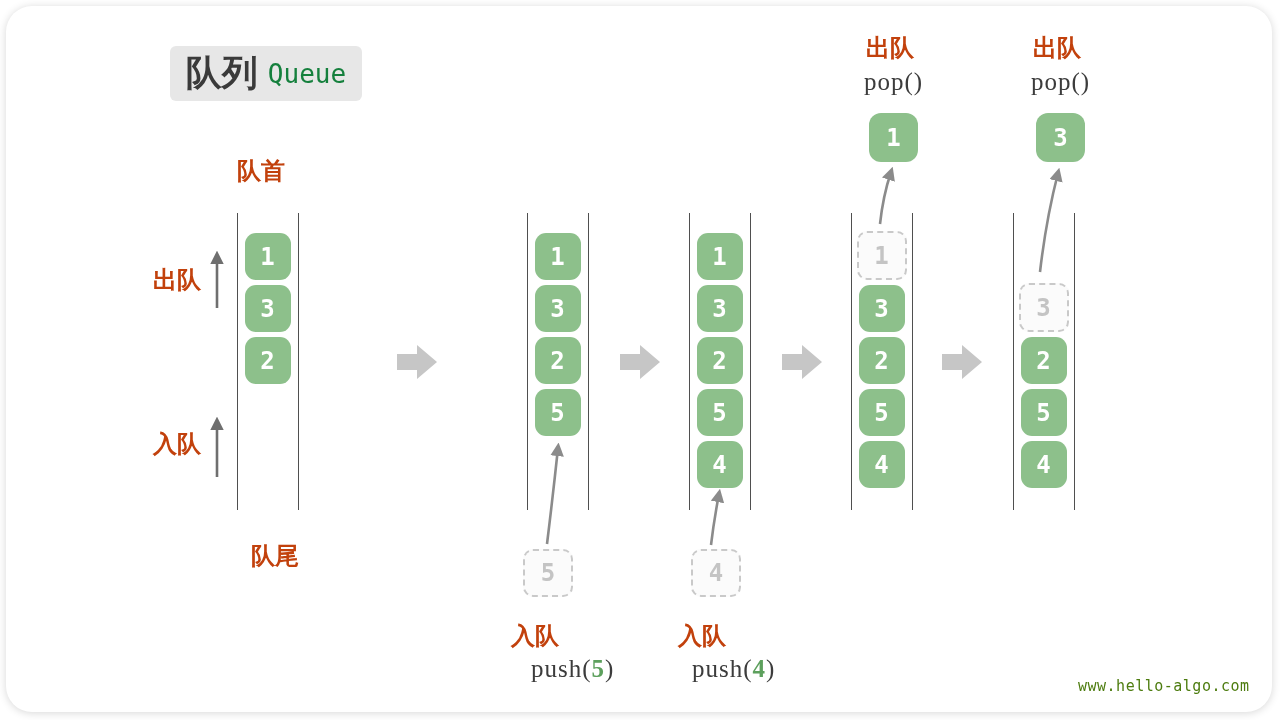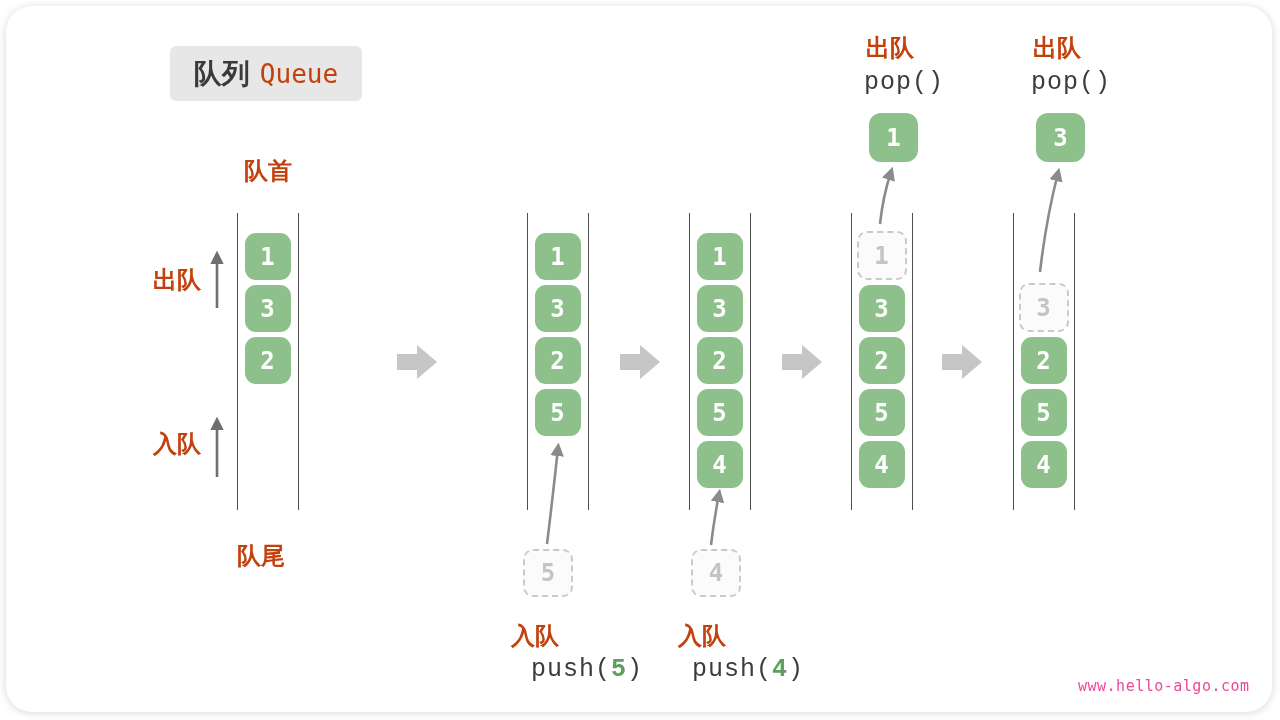--- a/index.html
+++ b/index.html
@@ -10,24 +10,24 @@
   .card{
     position:absolute;left:6px;top:6px;width:1266px;height:706px;
     background:#ffffff;border-radius:26px;
     box-shadow:0 1px 9px rgba(0,0,0,.16);
   }
   .svg-layer{position:absolute;left:0;top:0;width:1280px;height:720px;pointer-events:none;}
   .title-box{
     position:absolute;left:170px;top:46px;width:192px;height:55px;
     background:#e7e7e7;border-radius:6px;display:flex;align-items:center;justify-content:center;gap:10px;
   }
-  .title-zh{font-size:28px;font-weight:bold;color:#3a3a3a;}
-  .title-en{font-family:"DejaVu Sans Mono",monospace;font-size:26px;color:#c2410c;}
+  .title-zh{font-size:36px;font-weight:bold;color:#3a3a3a;}
+  .title-en{font-family:"DejaVu Sans Mono",monospace;font-size:26px;color:#15803d;}
   .zh-label{position:absolute;font-size:24px;font-weight:bold;color:#c2410c;white-space:nowrap;}
-  .code-label{position:absolute;font-family:Liberation Mono, monospace;font-size:25px;color:#3c3c3c;white-space:nowrap;letter-spacing:1px;}
+  .code-label{position:absolute;font-family:Liberation Serif, serif;font-size:25px;color:#3c3c3c;white-space:nowrap;letter-spacing:1px;}
   .code-arg{color:#5da05d;font-weight:bold;}
   .qcol{
     position:absolute;top:213px;height:297px;width:62px;box-sizing:border-box;
     border-left:1.5px solid #4f4f4f;border-right:1.5px solid #4f4f4f;
   }
   .cell{
     position:absolute;left:6.5px;width:46px;height:47px;border-radius:11px;
     background:#8dc08b;color:#fff;
     font-family:"DejaVu Sans Mono",monospace;font-size:24px;font-weight:bold;
     display:flex;align-items:center;justify-content:center;
@@ -47,21 +47,21 @@
   .free-ghost{
     position:absolute;width:46px;height:44px;border-radius:10px;
     background:#fbfbfb;border:2px dashed #c9c9c9;color:#c4c4c4;
     font-family:"DejaVu Sans Mono",monospace;font-size:24px;font-weight:bold;
     display:flex;align-items:center;justify-content:center;
   }
   .s1{top:20px}.s2{top:72px}.s3{top:124px}.s4{top:176px}.s5{top:228px}
   .gs1{top:18px}.gs2{top:70px}
   .watermark{
     position:absolute;left:1078px;top:677px;
-    font-family:"DejaVu Sans Mono",monospace;font-size:15px;color:#ec4899;letter-spacing:.5px;
+    font-family:"DejaVu Sans Mono",monospace;font-size:15px;color:#4d7c0f;letter-spacing:.5px;
   }
 </style>
 </head>
 <body>
 
 <div class="canvas">
   <div class="card"></div>
 
   <svg class="svg-layer" viewBox="0 0 1280 720">
     <defs>
@@ -85,22 +85,22 @@
     <path d="M711,545 Q714,520 719,494" stroke="#8b8b8b" stroke-width="2.6" fill="none" marker-end="url(#ah-mid)"></path>
     <path d="M880,224 Q883,196 891,172" stroke="#8b8b8b" stroke-width="2.6" fill="none" marker-end="url(#ah-mid)"></path>
     <path d="M1040,272 Q1046,220 1058,173" stroke="#8b8b8b" stroke-width="2.6" fill="none" marker-end="url(#ah-mid)"></path>
   </svg>
 
   <div class="title-box">
     <span class="title-zh">队列</span>
     <span class="title-en">Queue</span>
   </div>
 
-  <div class="zh-label" style="left:237px;top:155px;width:62px;text-align:center;">队首</div>
-  <div class="zh-label" style="left:237px;top:540px;width:62px;text-align:left;">队尾</div>
+  <div class="zh-label" style="left:237px;top:155px;width:62px;text-align:left;">队首</div>
+  <div class="zh-label" style="left:237px;top:540px;width:62px;text-align:right;">队尾</div>
 
   <div class="zh-label" style="left:153px;top:264px;">出队</div>
   <div class="zh-label" style="left:153px;top:428px;">入队</div>
 
   <div class="qcol" style="left:237px;">
     <div class="cell s1">1</div>
     <div class="cell s2">3</div>
     <div class="cell s3">2</div>
   </div>
 

